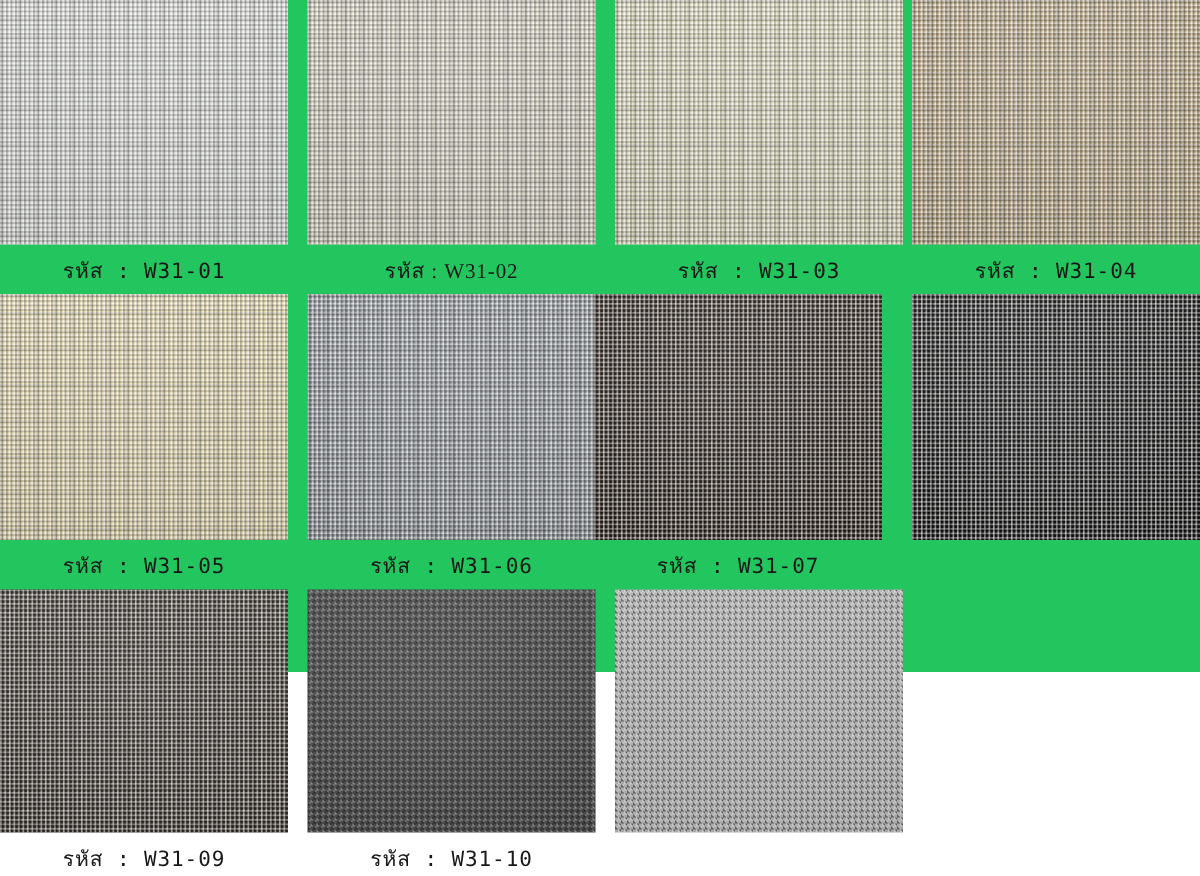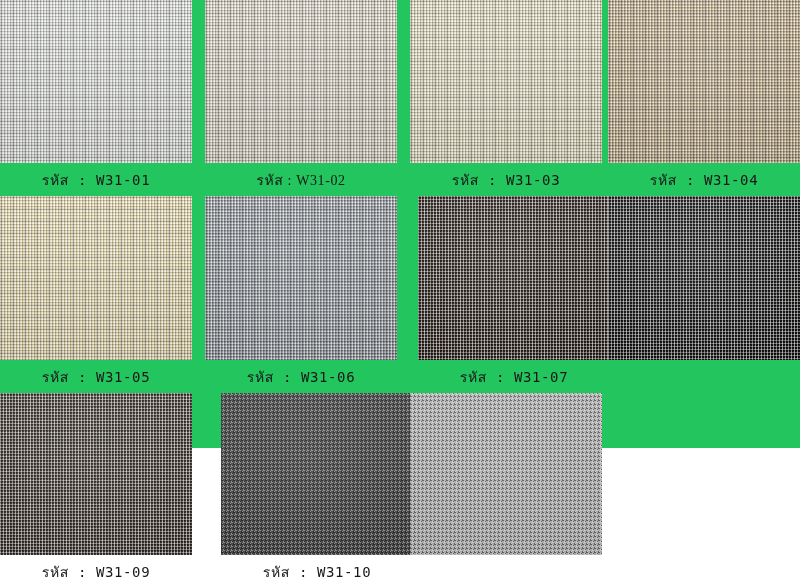--- a/index.html
+++ b/index.html
@@ -156,21 +156,21 @@
     <div class="swatch-cell" style="left:205px; width:192px;">
       <div class="swatch-tile" style="height: 164px; background-color: rgb(142, 147, 154);">
         <div class="weave grid-a"></div>
         <div class="weave grid-b"></div>
         <div class="weave slub"></div>
         <div class="weave shade"></div>
       </div>
       <div class="swatch-label" style="color: rgb(24, 24, 24);">รหัส : W31-06</div>
     </div>
 
-    <div class="swatch-cell" style="left:418px; width:192px;">
+    <div class="swatch-cell" style="left:396px; width:192px;">
       <div class="swatch-tile" style="height: 164px; background-color: rgb(43, 33, 26);">
         <div class="weave grid-a"></div>
         <div class="weave grid-b"></div>
         <div class="weave slub"></div>
         <div class="weave shade"></div>
       </div>
       <div class="swatch-label" style="color: rgb(24, 24, 24);">รหัส : W31-07</div>
     </div>
 
     <div class="swatch-cell" style="left:608px; width:192px;">
@@ -189,21 +189,21 @@
     <div class="swatch-cell" style="left:0px; width:192px;">
       <div class="swatch-tile" style="height: 162px; background-color: rgb(58, 50, 42);">
         <div class="weave grid-a"></div>
         <div class="weave grid-b"></div>
         <div class="weave slub"></div>
         <div class="weave shade"></div>
       </div>
       <div class="swatch-label" style="color: rgb(24, 24, 24);">รหัส : W31-09</div>
     </div>
 
-    <div class="swatch-cell" style="left:221px; width:192px;">
+    <div class="swatch-cell" style="left:205px; width:192px;">
       <div class="swatch-tile" style="height: 162px; background-color: rgb(75, 75, 75);">
         <div class="weave checker"></div>
         <div class="weave shade"></div>
       </div>
       <div class="swatch-label" style="color: rgb(24, 24, 24);">รหัส : W31-10</div>
     </div>
 
     <div class="swatch-cell" style="left:410px; width:192px;">
       <div class="swatch-tile" style="height: 162px; background-color: rgb(179, 179, 179);">
         <div class="weave checker"></div>

